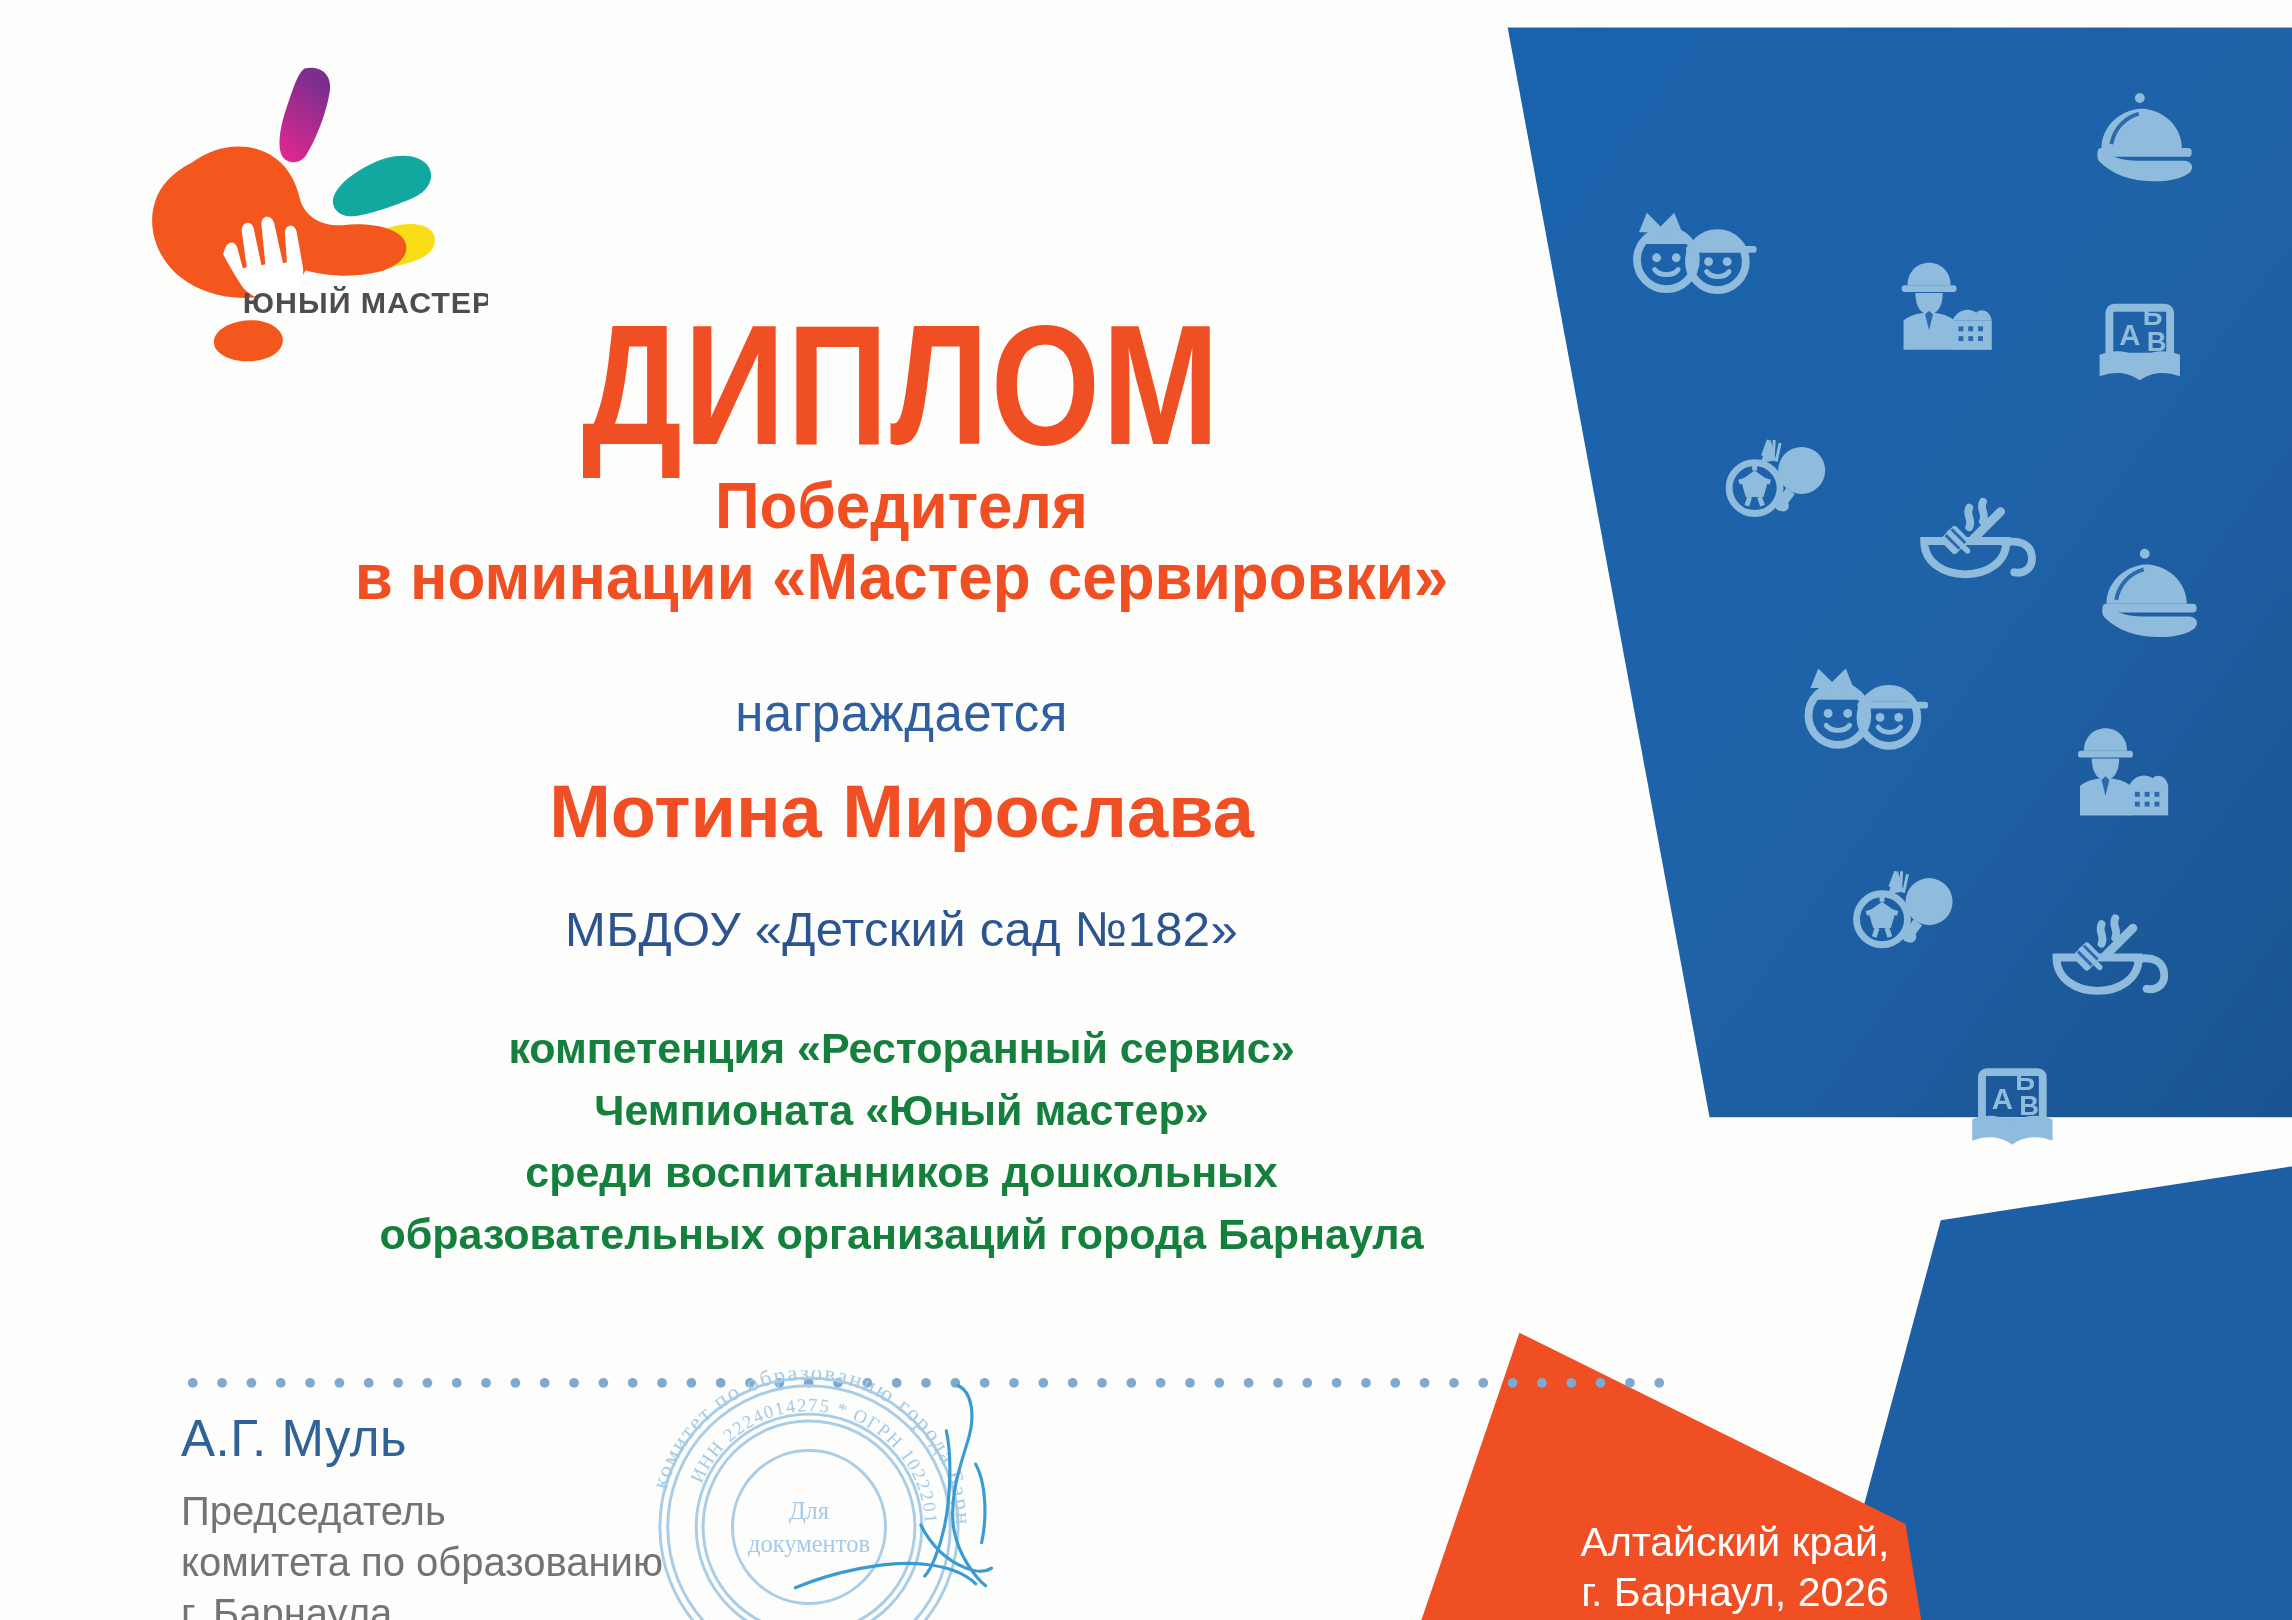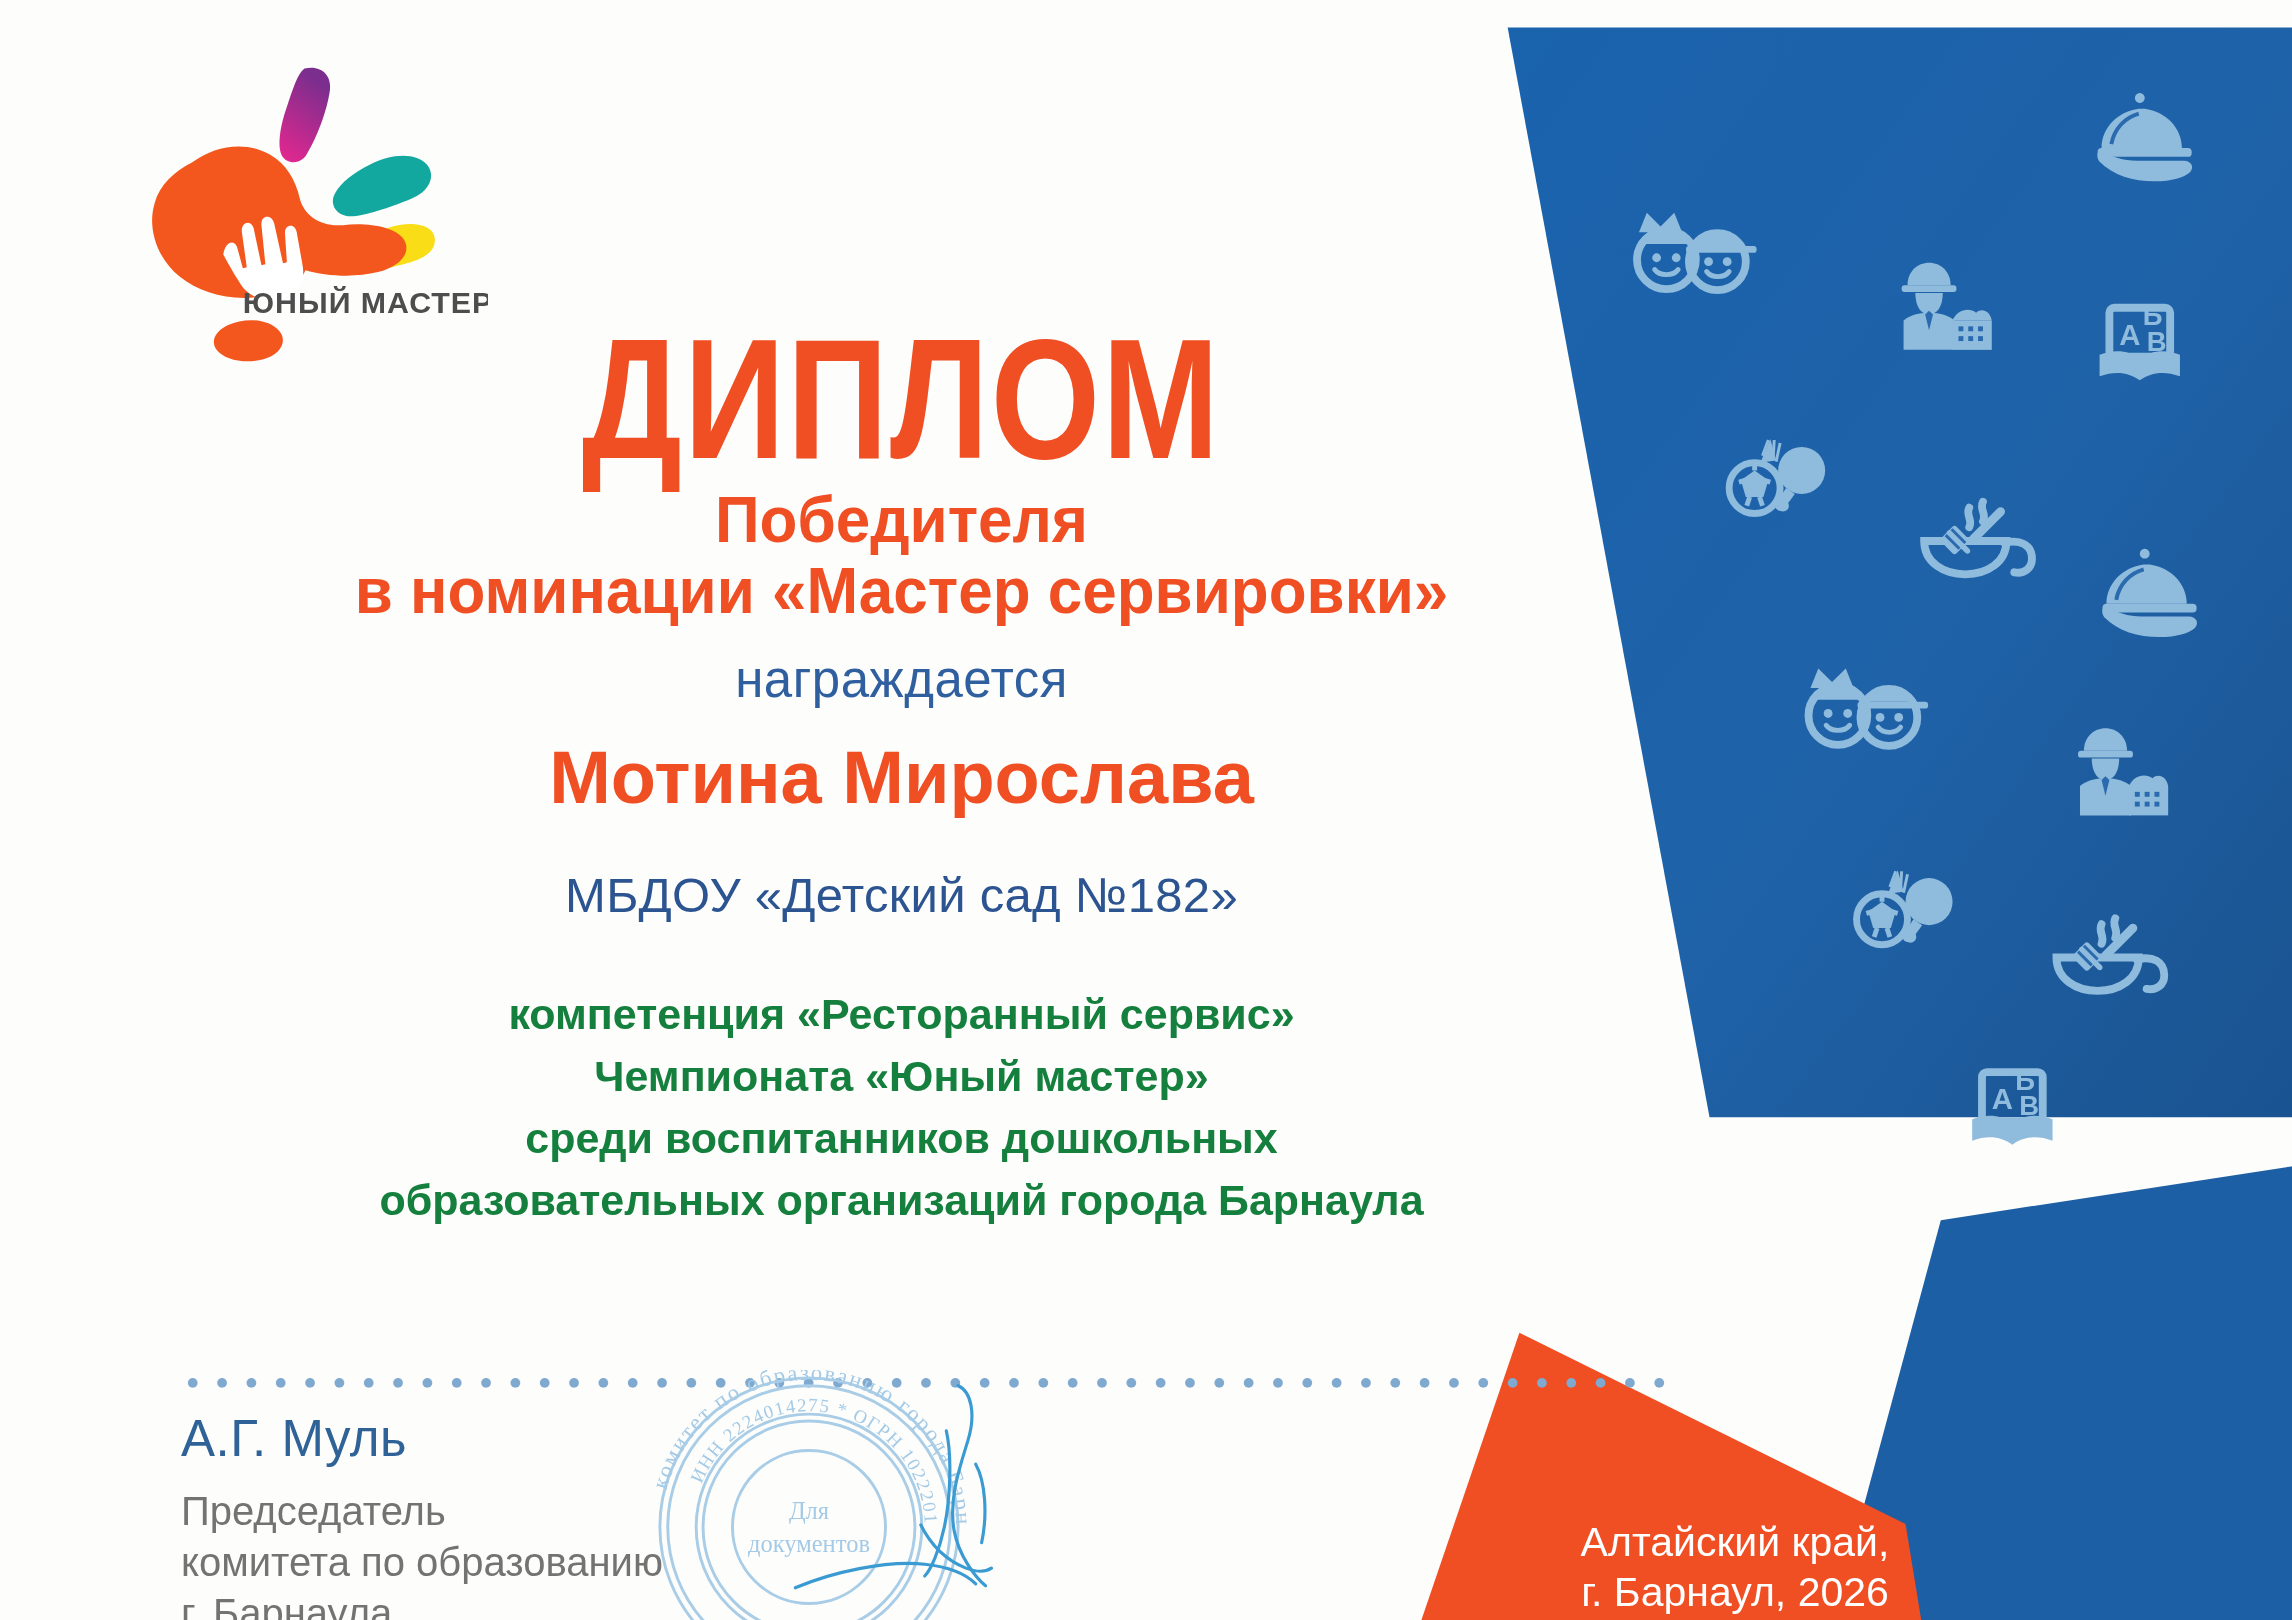--- a/index.html
+++ b/index.html
@@ -17,21 +17,21 @@
 
   
   #logo-block {
     position:absolute; left:76px; top:47px; width:412px; height:323px;
   }
   #logo-block svg { display:block; width:100%; height:100%; }
 
   
   #main {
     position:absolute;
-    left:294px; top:314px; width:1215px;
+    left:294px; top:300px; width:1215px;
     text-align:center;
   }
 
   .t-diplom {
     font-size:145px;
     font-weight:bold;
     letter-spacing:2px;
     color:#f04e23;
     line-height:1.0;
     font-family:"Liberation Sans", sans-serif;
@@ -42,21 +42,21 @@
   .t-pobed {
     font-size:62px; font-weight:bold; color:#f04e23;
     line-height:1.12; transform:scaleY(1.05); margin-top:5.9px;
   }
   .t-nomin {
     font-size:62px; font-weight:bold; color:#f04e23;
     line-height:1.12; transform:scaleY(1.05); margin-top:2px;
   }
   .t-award {
     font-size:51px; color:#2f5f9e; font-weight:400;
-    margin-top:25px; letter-spacing:0.5px;
+    margin-top:73px; letter-spacing:0.5px;
   }
   .t-name {
     font-size:74px; font-weight:bold; color:#f04e23;
     margin-top:25.5px; letter-spacing:0px;
   }
   .t-org {
     font-size:49px; color:#2b5490; font-weight:400;
     margin-top:47px; letter-spacing:0.3px;
   }
   .t-desc {

